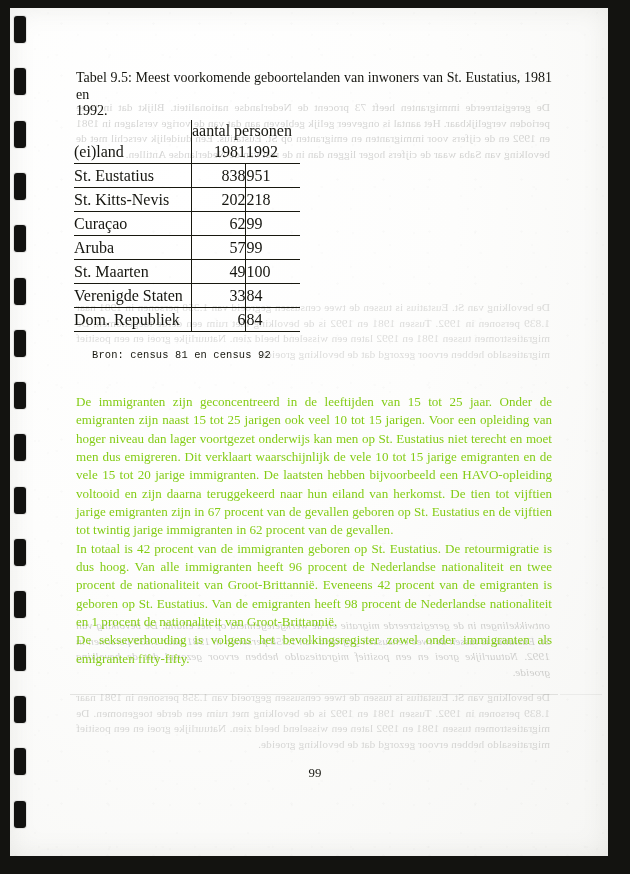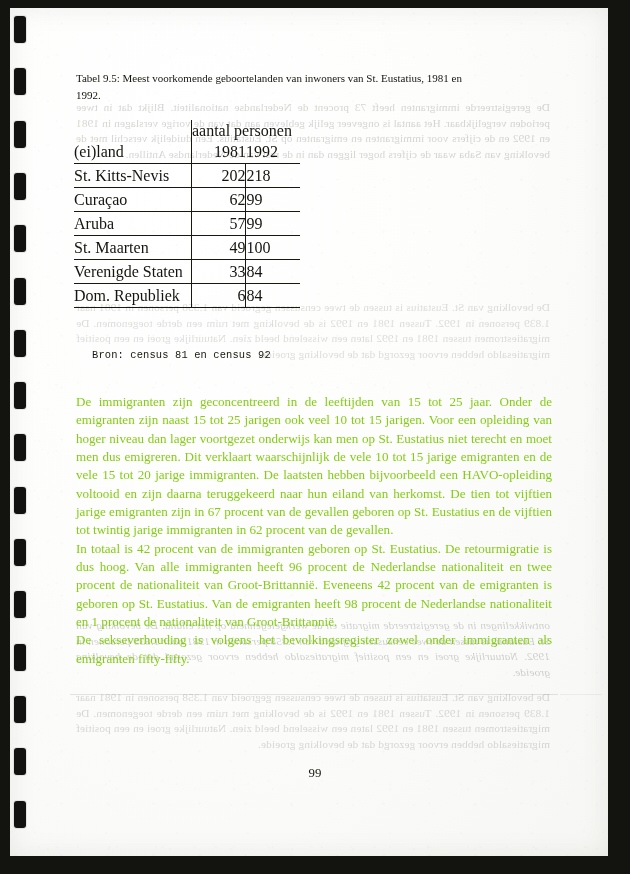--- a/index.html
+++ b/index.html
@@ -105,21 +105,21 @@
     inset: 0;
     z-index: 4;
   }
 
   
   #caption {
     position: absolute;
     left: 76px;
     top: 70px;
     width: 476px;
-    font-size: 11px;
+    font-size: 14px;
     line-height: 16.6px;
     color: #15150f;
     text-align: justify;
     text-justify: inter-word;
   }
   #caption .cap-line2 { display: block; }
 
   
   #table-wrap {
     position: absolute;
@@ -238,20 +238,25 @@
           <tr class="hdr-span">
             <td class="c-label"></td>
             <td class="span-head" colspan="2">aantal personen</td>
           </tr>
           <tr class="hdr-cols">
             <td class="c-label">(ei)land</td>
             <td class="c-1981">1981</td>
             <td class="c-1992">1992</td>
           </tr>
 
+          <tr class="drow">
+            <td class="c-label">St. Eustatius</td>
+            <td class="c-1981">838</td>
+            <td class="c-1992">951</td>
+          </tr>
           <tr class="drow">
             <td class="c-label">St. Kitts-Nevis</td>
             <td class="c-1981">202</td>
             <td class="c-1992">218</td>
           </tr>
           <tr class="drow">
             <td class="c-label">Curaçao</td>
             <td class="c-1981">62</td>
             <td class="c-1992">99</td>
           </tr>

